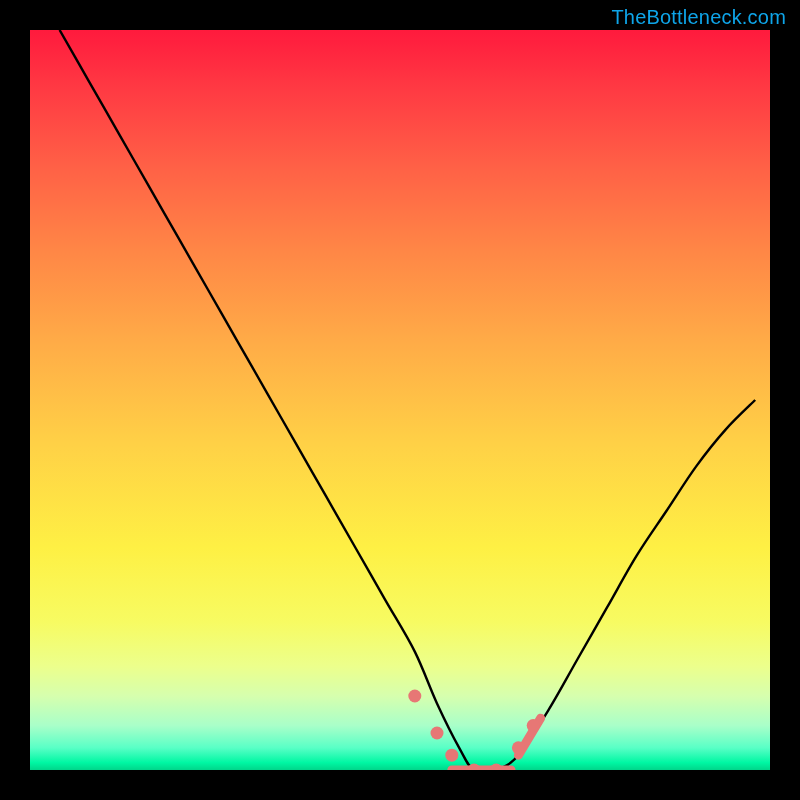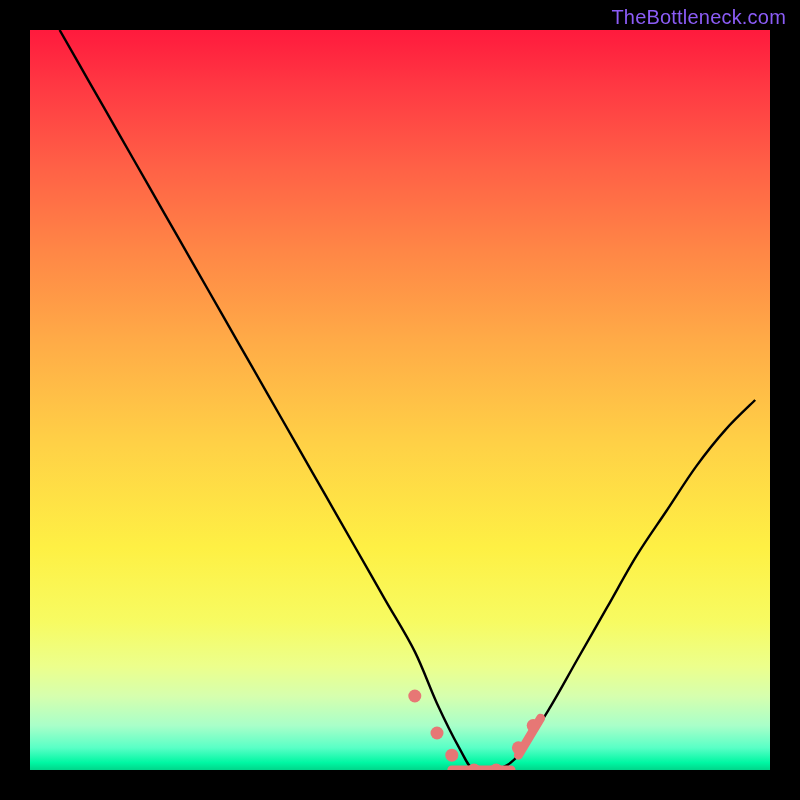--- a/index.html
+++ b/index.html
@@ -40,21 +40,21 @@
       #a9ffc9 94%,
       #59ffc6 97%,
       #00f7a3 99%,
       #00d68a 100%
     );
   }
   .watermark {
     position: absolute;
     top: 6px;
     right: 14px;
-    color: #8b5cf6;
+    color: #0ea5e9;
     font-size: 20px;
     letter-spacing: 0.2px;
     font-weight: 400;
     user-select: none;
   }
   svg.curve {
     position: absolute;
     left: 0;
     top: 0;
     width: 740px;

